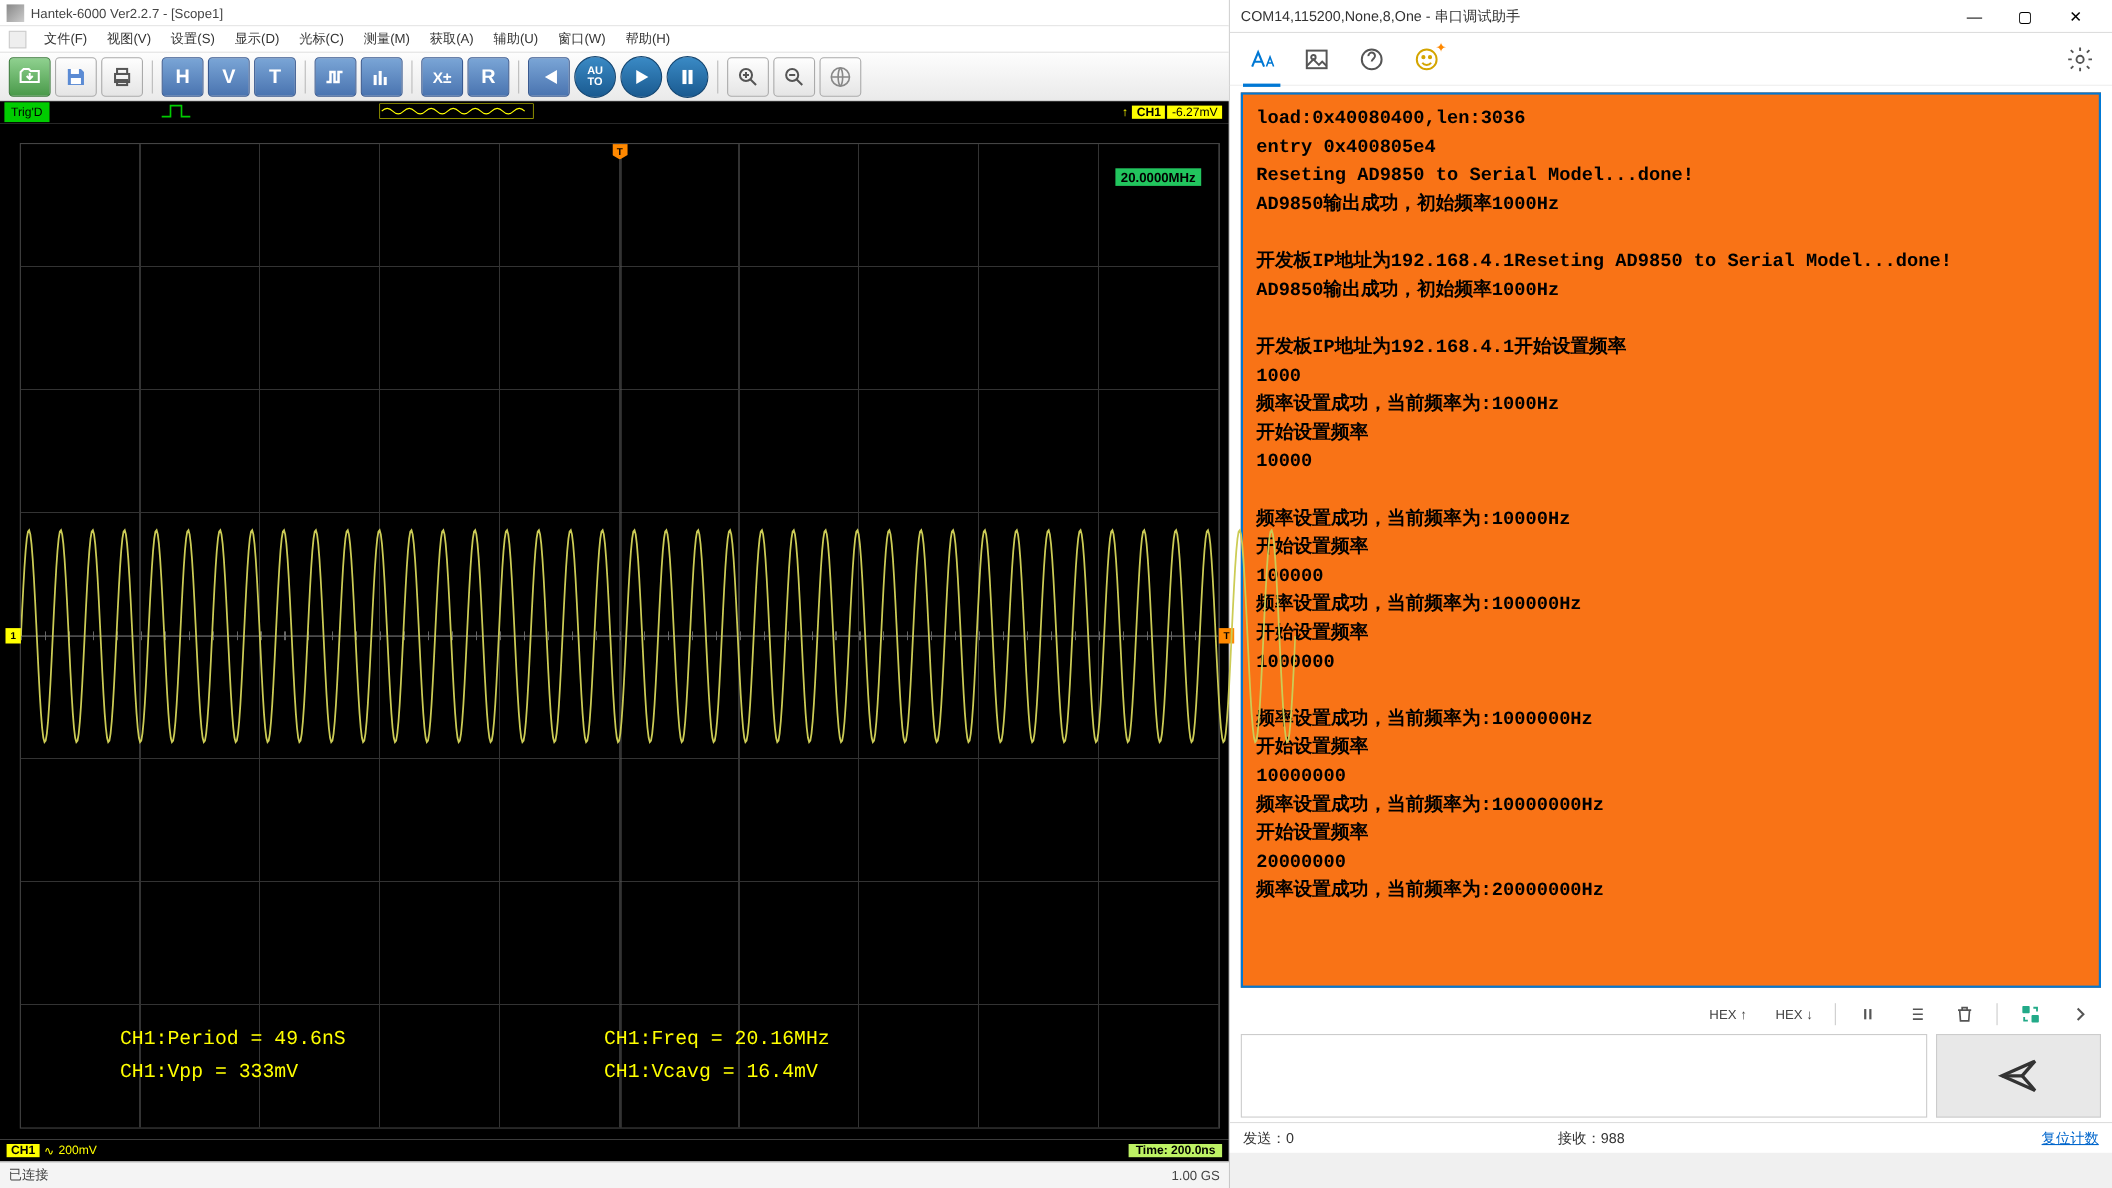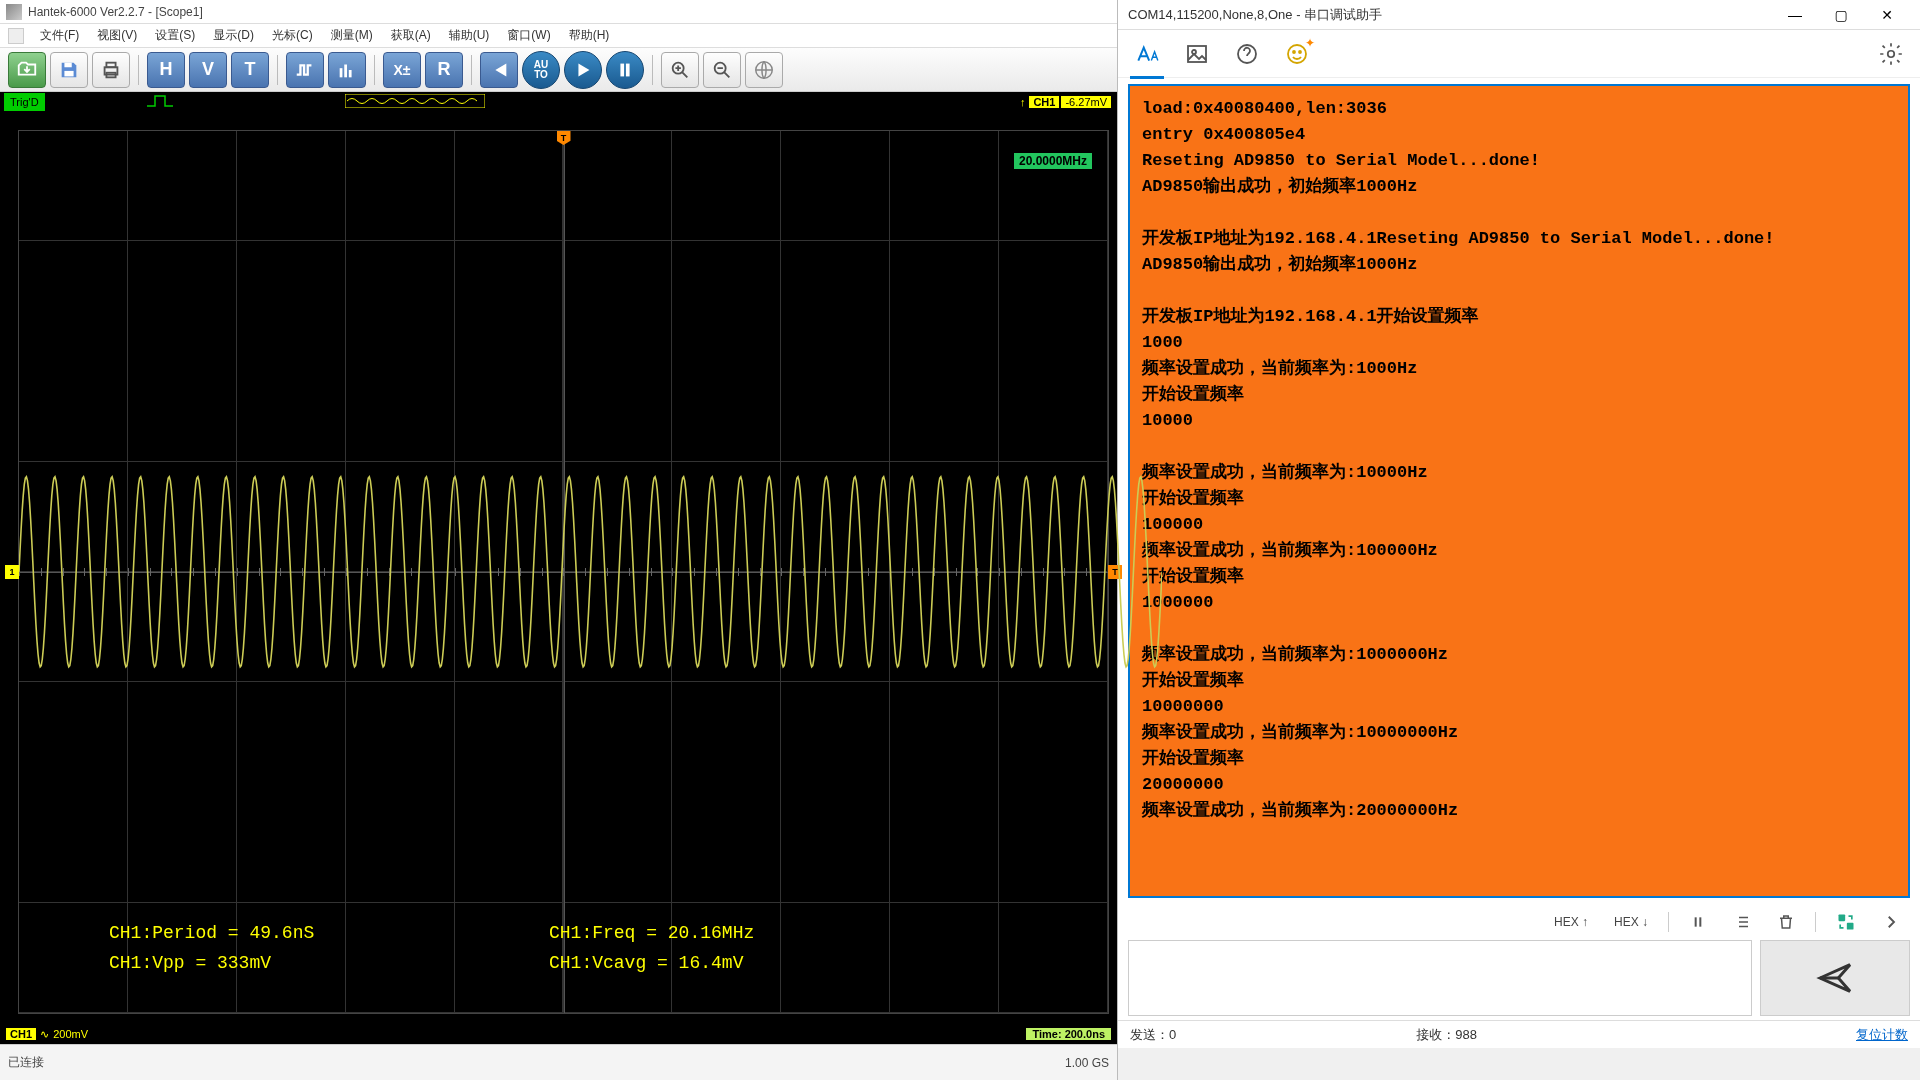--- a/index.html
+++ b/index.html
@@ -47,21 +47,21 @@
     .meas-text { position: absolute; color: #ff0; font-size: 18px; font-family: "Courier New", monospace; }
     .meas-1 { bottom: 70px; left: 90px; }
     .meas-2 { bottom: 40px; left: 90px; }
     .meas-3 { bottom: 70px; left: 530px; }
     .meas-4 { bottom: 40px; left: 530px; }
     
     .scope-footer1 { height: 20px; background: #000; display: flex; align-items: center; padding: 0 6px; }
     .ch-badge { background: #ff0; color: #000; padding: 0 4px; font-weight: bold; font-size: 11px; }
     .ch-scale { color: #ff0; font-size: 11px; margin-left: 4px; }
     .time-badge { margin-left: auto; background: #bef264; color: #000; padding: 0 6px; font-size: 11px; font-weight: bold; }
-    .scope-footer2 { height: 36px; background: #f4f4f4; display: flex; align-items: center; padding: 0 8px; color: #444; border-top: 1px solid #ccc; }
+    .scope-footer2 { height: 24px; background: #f4f4f4; display: flex; align-items: center; padding: 0 8px; color: #444; border-top: 1px solid #ccc; }
     .gs { margin-left: auto; text-align: center; }
     
     
     .serial-panel { flex: 1; height: 1048px; background: #fff; display: flex; flex-direction: column; }
     .serial-titlebar { height: 30px; display: flex; align-items: center; padding: 0 10px; border-bottom: 1px solid #ddd; }
     .serial-title { font-size: 13px; color: #333; }
     .win-controls { margin-left: auto; display: flex; gap: 0; }
     .win-btn { width: 46px; height: 28px; display: flex; align-items: center; justify-content: center; cursor: pointer; font-size: 14px; }
     
     .serial-toolbar { height: 48px; display: flex; align-items: center; padding: 0 14px; gap: 20px; border-bottom: 1px solid #eee; }

